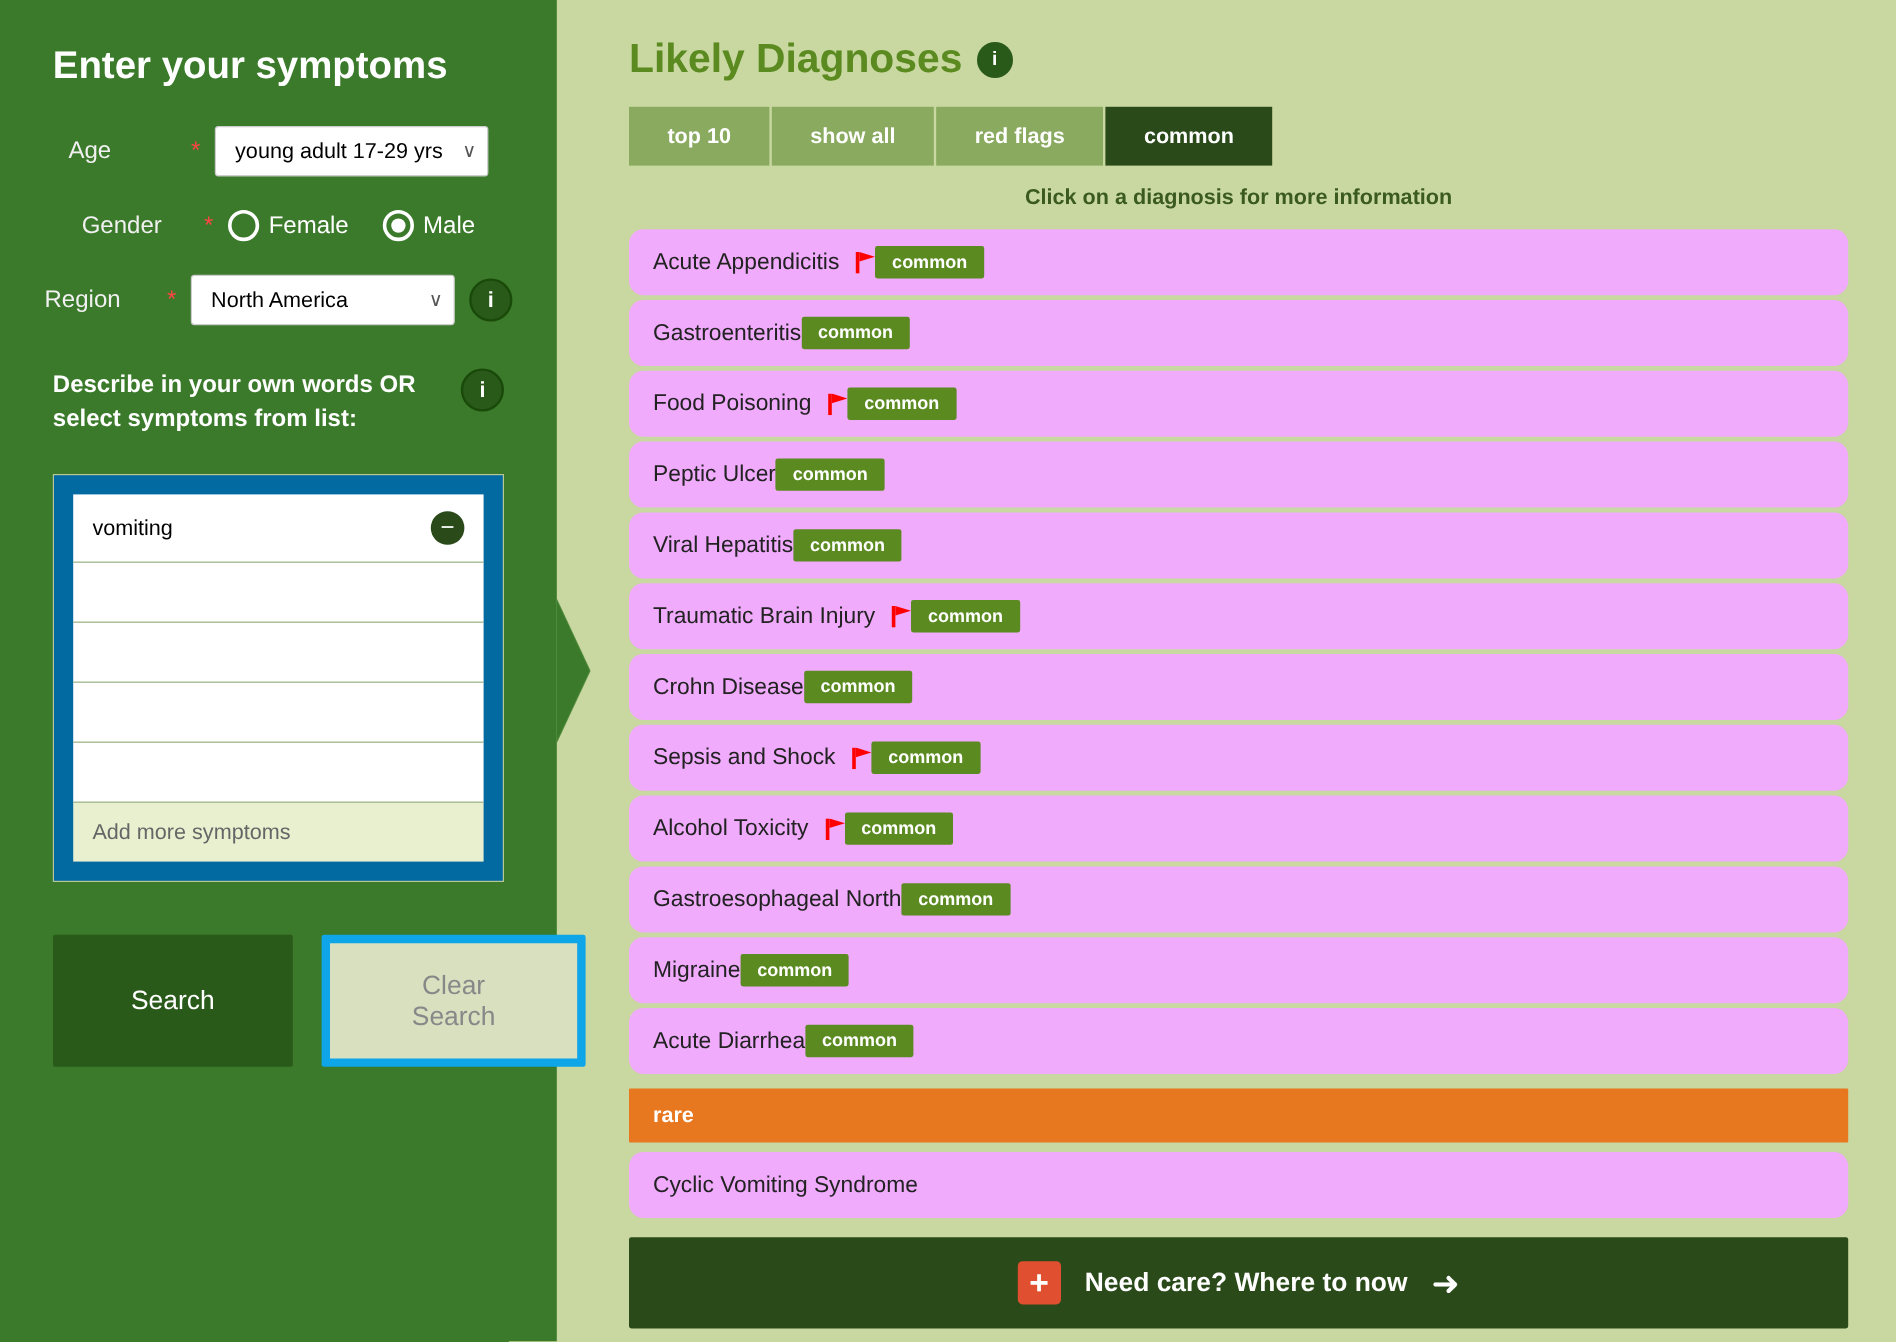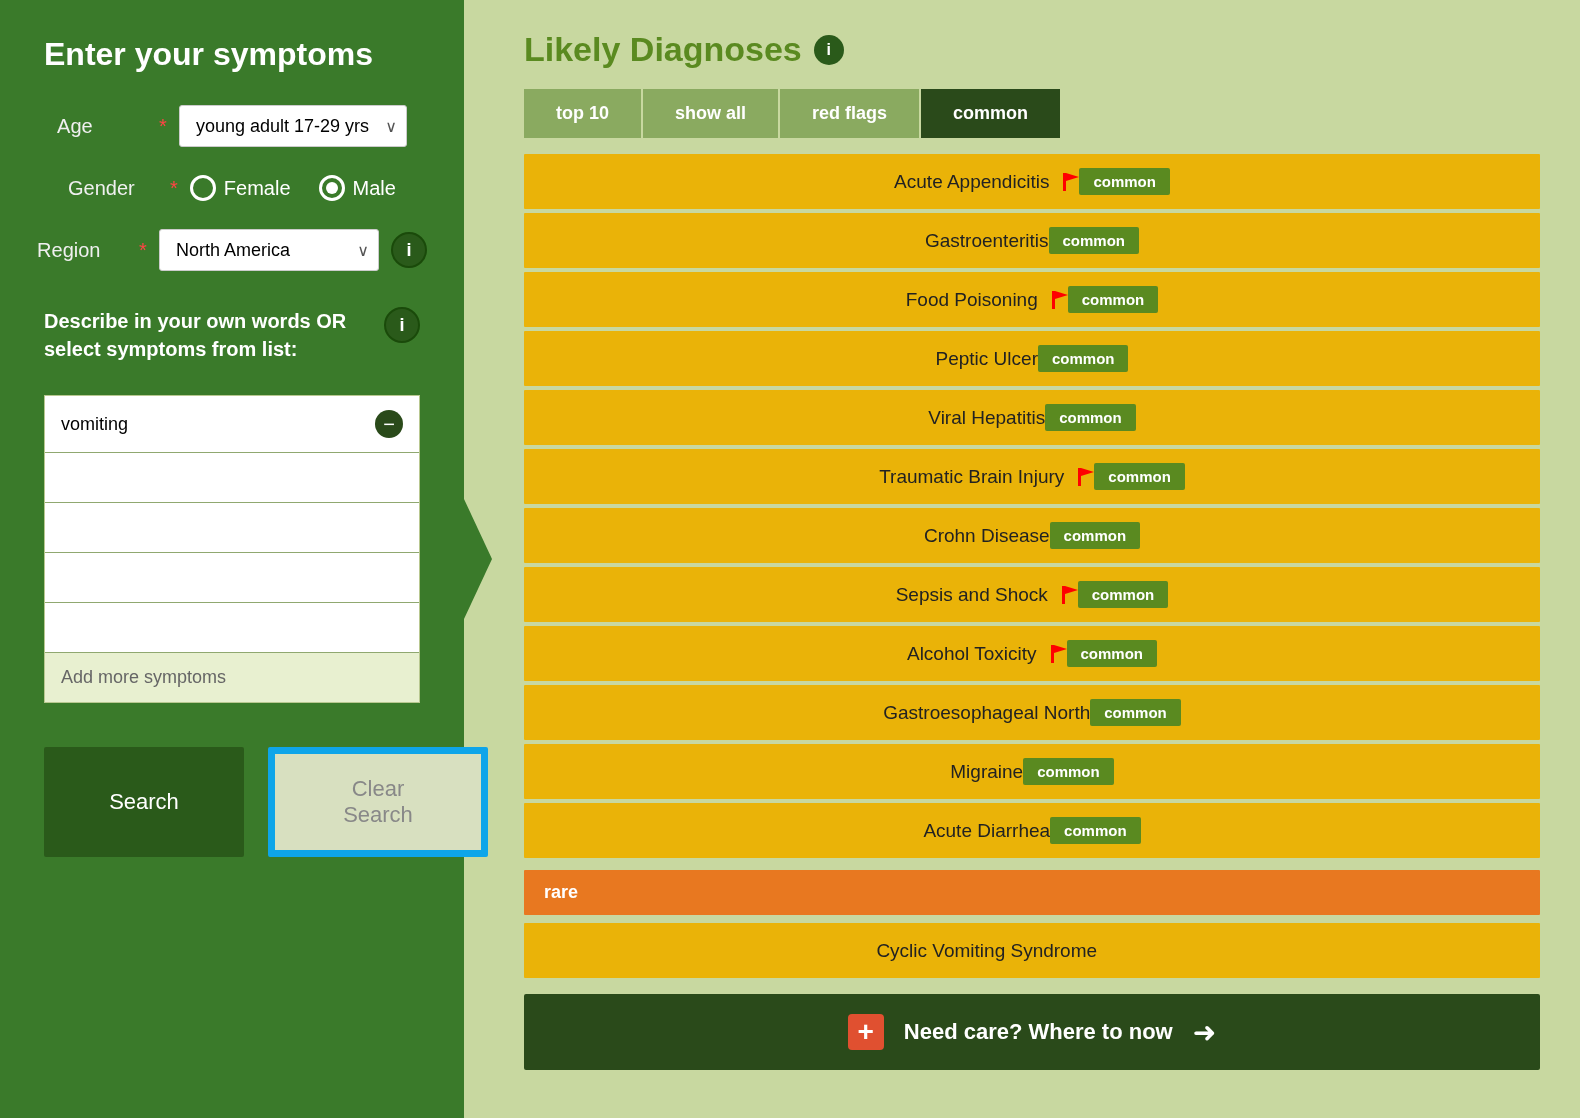--- a/index.html
+++ b/index.html
@@ -152,21 +152,21 @@
     }
     .describe-text {
       color: white;
       font-size: 20px;
       font-weight: bold;
       line-height: 1.4;
     }
     .symptoms-box {
       background: #0369a1;
       border: 1px solid #b8c890;
-      padding: 0;
+      padding: 16px;
     }
     .symptom-input-row {
       width: 100%;
       background: white;
       border-bottom: 1px solid #90a870;
       padding: 14px 16px;
       font-size: 18px;
       display: flex;
       align-items: center;
       justify-content: space-between;
@@ -281,27 +281,27 @@
       font-weight: bold;
       color: #3a5a20;
       margin-bottom: 16px;
     }
     .diagnosis-list {
       display: flex;
       flex-direction: column;
       gap: 4px;
     }
     .diagnosis-row {
-      background: #eab308;
-      display: flex;
-      align-items: center;
-      justify-content: center;
+      background: #f0abfc;
+      display: flex;
+      align-items: center;
+      justify-content: flex-start;
       padding: 14px 20px;
       cursor: pointer;
-      border-radius: 1px;
+      border-radius: 12px;
     }
     .diagnosis-name {
       font-size: 19px;
       color: #222;
       display: flex;
       align-items: center;
       gap: 8px;
     }
     .common-badge {
       background: #5a8a20;
@@ -456,20 +456,21 @@
     <div class="info-circle">i</div>
   </div>
 
   <div class="tab-bar">
     <button class="tab">top 10</button>
     <button class="tab">show all</button>
     <button class="tab">red flags</button>
     <button class="tab active">common</button>
   </div>
 
+  <div class="click-hint">Click on a diagnosis for more information</div>
 
   <div class="diagnosis-list">
 
     <div class="diagnosis-row">
       <span class="diagnosis-name">
         Acute Appendicitis
         <svg class="flag-svg" width="18" height="18" viewBox="0 0 18 18">
             <rect x="2" y="0" width="3" height="18" fill="red"></rect>
             <polygon points="5,0 18,4 5,8" fill="red"></polygon>
           </svg>

